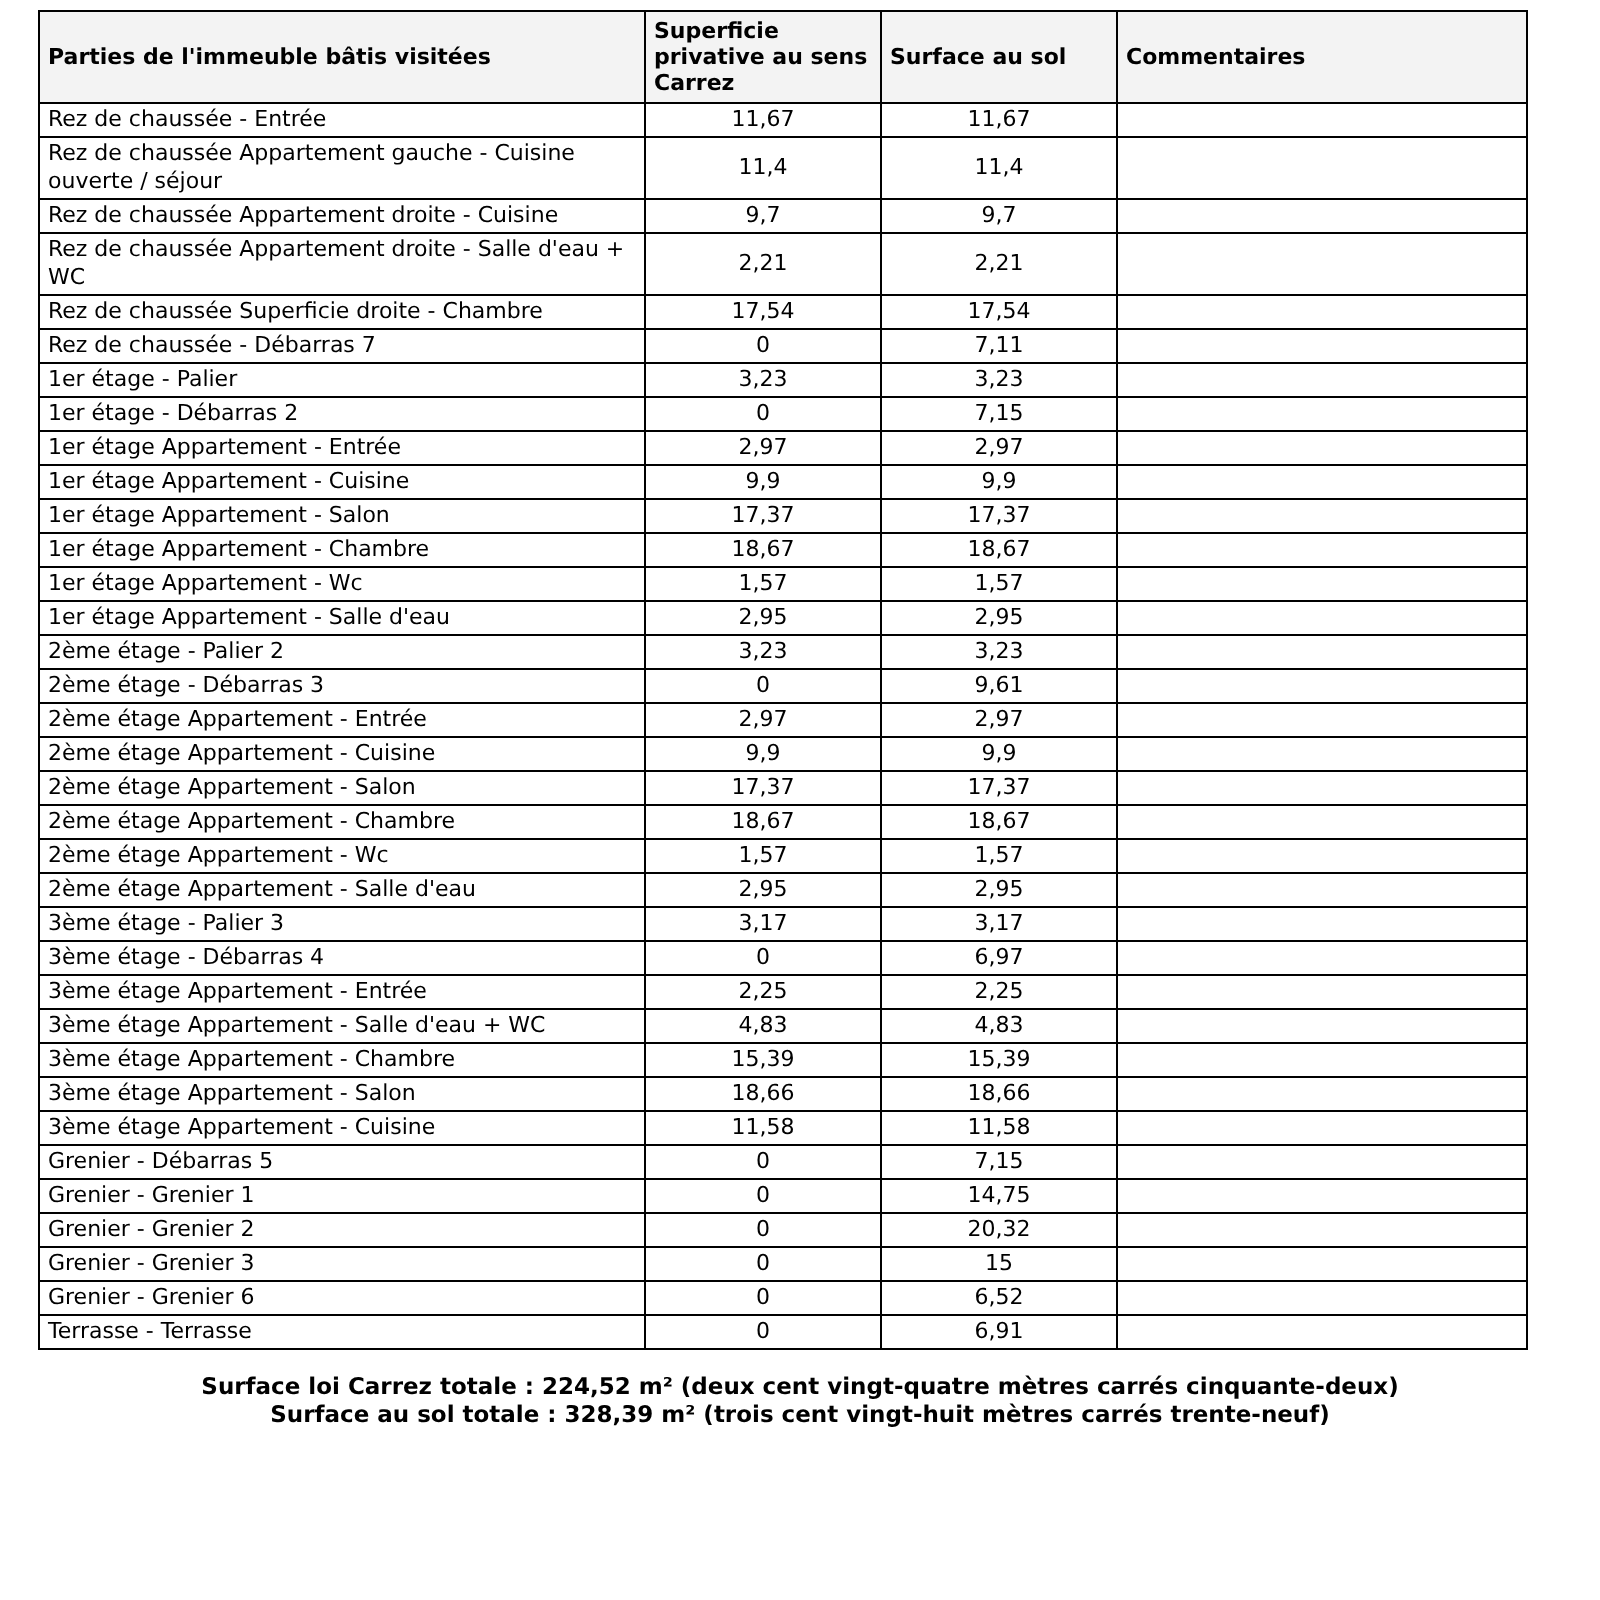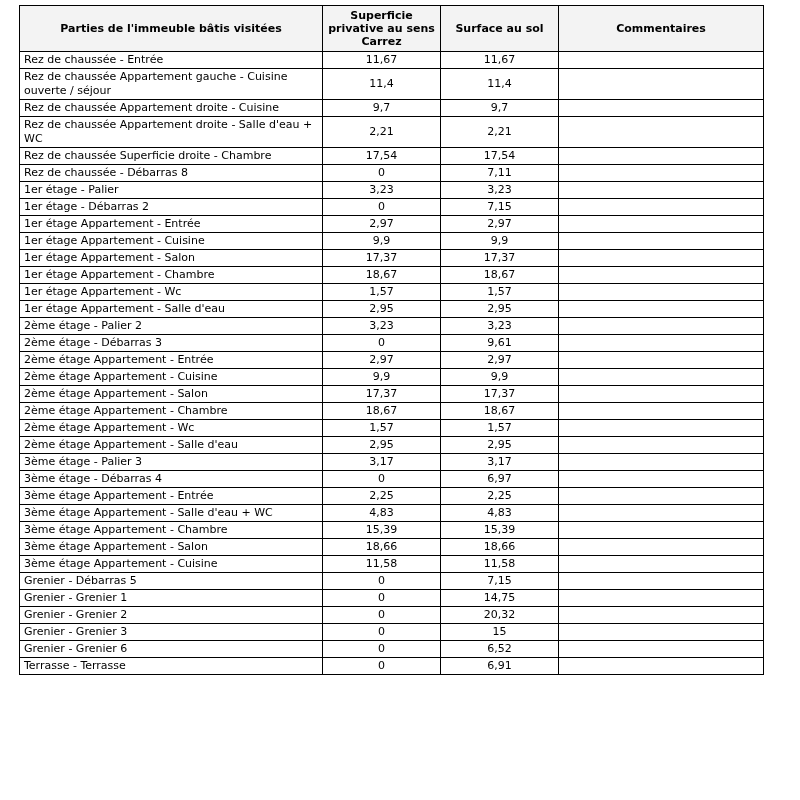--- a/index.html
+++ b/index.html
@@ -20,21 +20,21 @@
     border: 1px solid #000;
   }
   table.carrez th, table.carrez td {
     border: 1px solid #000;
     font-size: 11px;
     overflow: hidden;
   }
   table.carrez th {
     background: #f3f3f3;
     font-weight: bold;
-    text-align: center;
+    text-align: left;
     vertical-align: middle;
     line-height: 13px;
     padding: 3px 4px;
     height: 44px;
   }
   table.carrez td {
     line-height: 14px;
     padding: 1px 4px;
     vertical-align: middle;
     background: #ffffff;
@@ -101,21 +101,21 @@
           <td class="c-num">2,21</td>
           <td class="c-comment"></td>
         </tr>
         <tr>
           <td class="c-label">Rez de chaussée Superficie droite - Chambre</td>
           <td class="c-num">17,54</td>
           <td class="c-num">17,54</td>
           <td class="c-comment"></td>
         </tr>
         <tr>
-          <td class="c-label">Rez de chaussée - Débarras 8</td>
+          <td class="c-label">Rez de chaussée - Débarras 7</td>
           <td class="c-num">0</td>
           <td class="c-num">7,11</td>
           <td class="c-comment"></td>
         </tr>
         <tr>
           <td class="c-label">1er étage - Palier</td>
           <td class="c-num">3,23</td>
           <td class="c-num">3,23</td>
           <td class="c-comment"></td>
         </tr>
@@ -284,14 +284,18 @@
         <tr>
           <td class="c-label">Terrasse - Terrasse</td>
           <td class="c-num">0</td>
           <td class="c-num">6,91</td>
           <td class="c-comment"></td>
         </tr>
       </tbody>
   </table>
 
 
+  <div class="footer-totals">
+    <div>Surface loi Carrez totale : 224,52 m² (deux cent vingt-quatre mètres carrés cinquante-deux)</div>
+    <div>Surface au sol totale : 328,39 m² (trois cent vingt-huit mètres carrés trente-neuf)</div>
+  </div>
 
 </div>
 
 </body></html>

